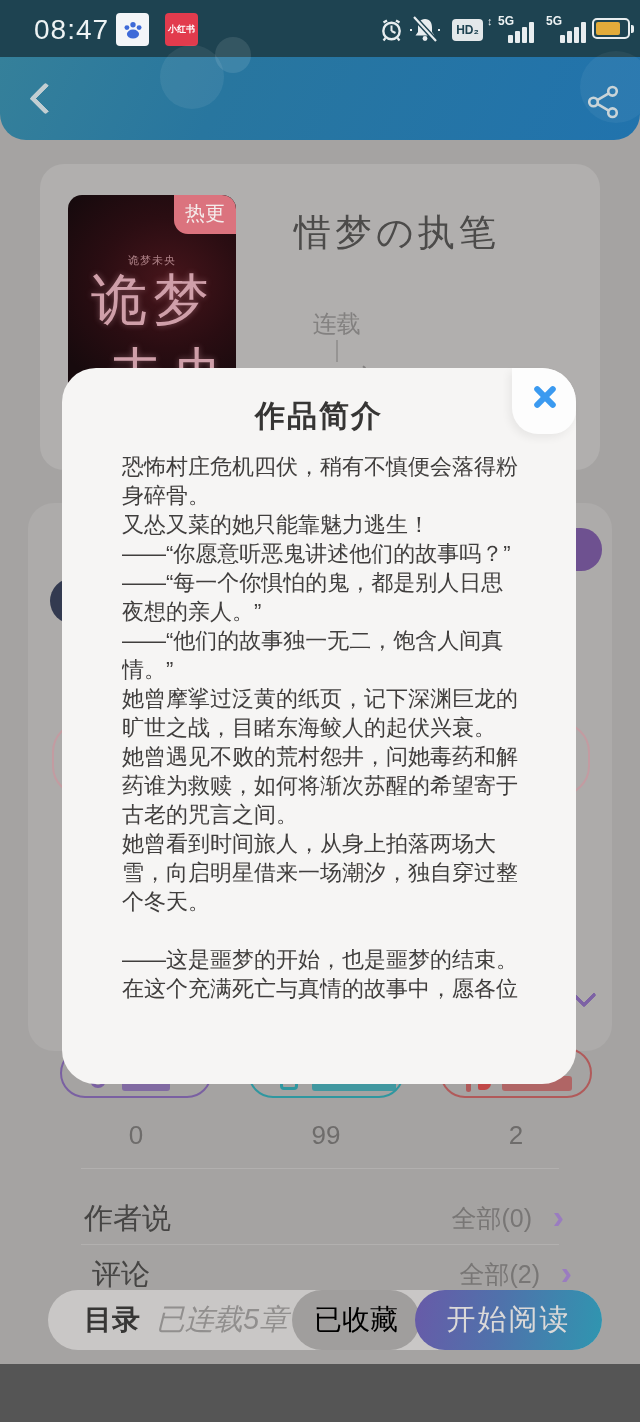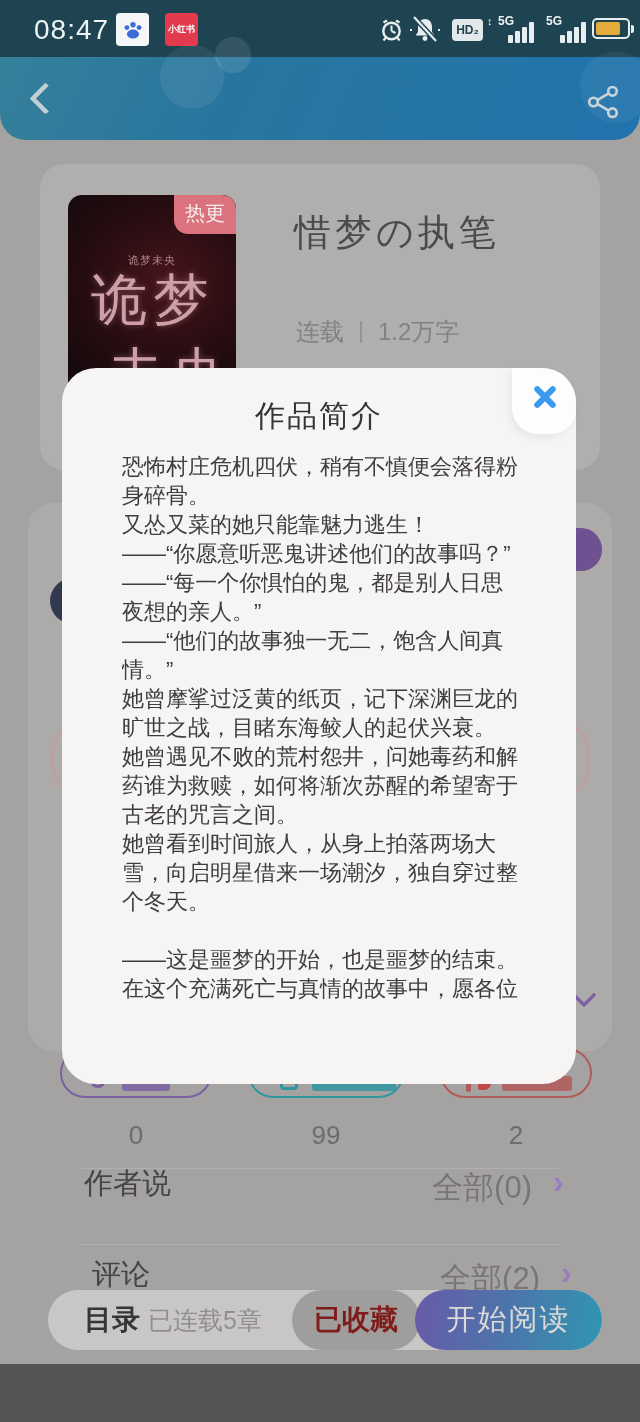--- a/index.html
+++ b/index.html
@@ -38,21 +38,21 @@
   .share-btn { position:absolute; left:584px; top:26px; width:40px; height:40px; }
   
   .book-card { position:absolute; left:40px; top:164px; width:560px; height:306px; background:#b1afae; border-radius:24px; }
   .cover { position:absolute; left:28px; top:31px; width:168px; height:250px; border-radius:14px; overflow:hidden;
     background:radial-gradient(130px 120px at 60% 35%, #47151b 0%, #2a0d12 55%, #170a0d 100%); }
   .cover-toptext { position:absolute; left:0; right:0; top:58px; text-align:center; font-size:11px; color:#ad8086; letter-spacing:1px; }
   .cover-t1 { position:absolute; left:10px; top:68px; width:150px; text-align:center; font-size:56px; color:#cf9fa9; font-family:Liberation Mono, monospace; letter-spacing:6px; text-shadow:0 0 6px rgba(255,190,200,.35); }
   .cover-t2 { position:absolute; left:26px; top:142px; width:150px; text-align:center; font-size:56px; color:#cf9fa9; font-family:"Liberation Serif","DejaVu Serif",serif; letter-spacing:6px; text-shadow:0 0 6px rgba(255,190,200,.35); }
   .hot-badge { position:absolute; right:0; top:0; padding:5px 11px 7px; background:#db737e; color:#f4eceb; font-size:20px; border-radius:0 14px 0 14px; }
   .book-title { position:absolute; left:254px; top:44px; font-size:37px; color:#4c4b4a; letter-spacing:4px; font-weight:500; }
-  .book-meta { position:absolute; left:256px; top:152px; display:flex; align-items:center; font-size:24px; color:#838180; }
+  .book-meta { position:absolute; left:256px; top:144px; display:flex; align-items:center; font-size:24px; color:#838180;flex-direction:column; }
   .meta-div { width:2px; height:22px; background:#969493; margin:0 16px; }
   
   .detail-card { position:absolute; left:28px; top:503px; width:584px; height:548px; background:#adabaa; border-radius:26px; }
   .avatar { position:absolute; left:50px; top:578px; width:46px; height:46px; border-radius:50%; background:#333a50; }
   .purple-badge { position:absolute; left:556px; top:528px; width:46px; height:43px; border-radius:21px; background:#6e5190; }
   .pink-box { position:absolute; left:52px; top:722px; width:538px; height:74px; border:2px solid #c39ba1; border-radius:30px; }
   .collapse-arrow { position:absolute; left:573px; top:986px; width:22px; height:22px; }
   .collapse-arrow::before { content:""; position:absolute; left:2px; top:0; width:14px; height:14px;
     border-right:4px solid #7d62a5; border-bottom:4px solid #7d62a5; border-radius:2px; transform:rotate(45deg); }
   
@@ -61,36 +61,36 @@
   .pill.teal { left:248px; width:156px; border-color:#2f97a0; }
   .pill.red { left:440px; width:152px; border-color:#b15a5a; }
   .frag { position:absolute; border-radius:3px; }
   .counts { position:absolute; top:1120px; left:0; width:640px; height:30px; font-size:26px; color:#6e6c6b; }
   .counts span { position:absolute; transform:translateX(-50%); }
   .c0 { left:136px; } .c1 { left:326px; } .c2 { left:516px; }
   .divider { position:absolute; left:81px; width:478px; height:1px; background:#b2b0af; }
   
   .row { position:absolute; left:84px; width:472px; height:34px; }
   .row-title { position:absolute; left:0; top:0; font-size:29px; font-weight:500; color:#464544; }
-  .row-more { position:absolute; right:24px; top:3px; font-size:31px; color:#787675; }
+  .row-more { position:absolute; right:24px; top:3px; font-size:25px; color:#787675; }
   .row-chevron { position:absolute; right:-8px; top:-2px; font-size:34px; font-weight:bold; color:#9a7cc0; }
   
   .bottombar { position:absolute; left:48px; top:1290px; width:554px; height:60px; z-index:3; }
   .bb-white { position:absolute; left:0; top:0; width:554px; height:60px; background:#c9c7c6; border-radius:30px; }
-  .bb-catalog { position:absolute; left:36px; top:0; height:60px; display:flex; align-items:center; gap:8px; }
+  .bb-catalog { position:absolute; left:36px; top:0; height:60px; display:flex; align-items:center; gap:16px; }
   .bb-catalog .cat { font-size:28px; font-weight:600; color:#373635; }
-  .bb-catalog .ser { font-size:25px; color:#918f8e; }
+  .bb-catalog .ser { font-size:29px; color:#918f8e;font-style:italic; }
   .bb-collected { position:absolute; left:244px; top:0; width:128px; height:60px; background:#a09e9d; border-radius:30px;
-    display:flex; align-items:center; justify-content:center; font-size:28px; color:#7f1d1d;font-weight:bold; }
+    display:flex; align-items:center; justify-content:center; font-size:28px; color:#000000; }
   .bb-read { position:absolute; left:367px; top:0; width:187px; height:60px; border-radius:30px;
     background:linear-gradient(100deg,#685aa8 0%,#4f72ab 45%,#2f96b0 100%);
     display:flex; align-items:center; justify-content:center; font-size:29px; color:#dbd9d8; letter-spacing:2px;font-family:Liberation Serif, serif; }
   
   .modal { position:absolute; left:62px; top:368px; width:514px; height:716px; background:#f6f5f4; border-radius:34px; z-index:5; }
-  .modal-title { position:absolute; left:0; top:28px; width:100%; text-align:center; font-size:30px; font-weight:400; color:#363534; letter-spacing:2px; }
+  .modal-title { position:absolute; left:0; top:28px; width:100%; text-align:center; font-size:30px; font-weight:700; color:#363534; letter-spacing:2px; }
   .close-btn { position:absolute; right:0; top:0; width:64px; height:66px; background:#fdfdfd; border-radius:0 34px 24px 26px; box-shadow:-3px 4px 8px rgba(0,0,0,.06); }
   .close-btn::before, .close-btn::after { content:""; position:absolute; left:19px; top:26px; width:28px; height:6px; border-radius:3px; background:#3b9af0; }
   .close-btn::before { transform:rotate(45deg); }
   .close-btn::after { transform:rotate(-45deg); }
   .intro-clip { position:absolute; left:60px; top:84px; width:400px; height:610px; overflow:hidden; }
   .intro-line, .intro-text { font-size:22px; line-height:29px; color:#403e3d; }
   .intro-line.clipped { margin-top:-12px; padding-left:62px; white-space:nowrap; }
   .intro-text { white-space:pre-line; }
   
   .navstrip { position:absolute; left:0; top:1390px; width:640px; height:32px; background:#fcfcfc; z-index:6; }
@@ -202,21 +202,21 @@
     <span class="frag" style="left:60px; top:26px; width:70px; height:15px; background:#b15a5a; opacity:.85;"></span>
   </div>
   <div class="counts">
     <span class="c0">0</span>
     <span class="c1">99</span>
     <span class="c2">2</span>
   </div>
 
   <div class="divider" style="top:1168px;"></div>
 
-  <div class="row" style="top:1164px;">
+  <div class="row" style="top:1199px;">
     <span class="row-title">作者说</span>
     <span class="row-more">全部(0)</span>
     <span class="row-chevron">›</span>
   </div>
 
   <div class="divider" style="top:1244px;"></div>
 
   <div class="row" style="top:1255px;margin-left:8px;">
     <span class="row-title">评论</span>
     <span class="row-more">全部(2)</span>

